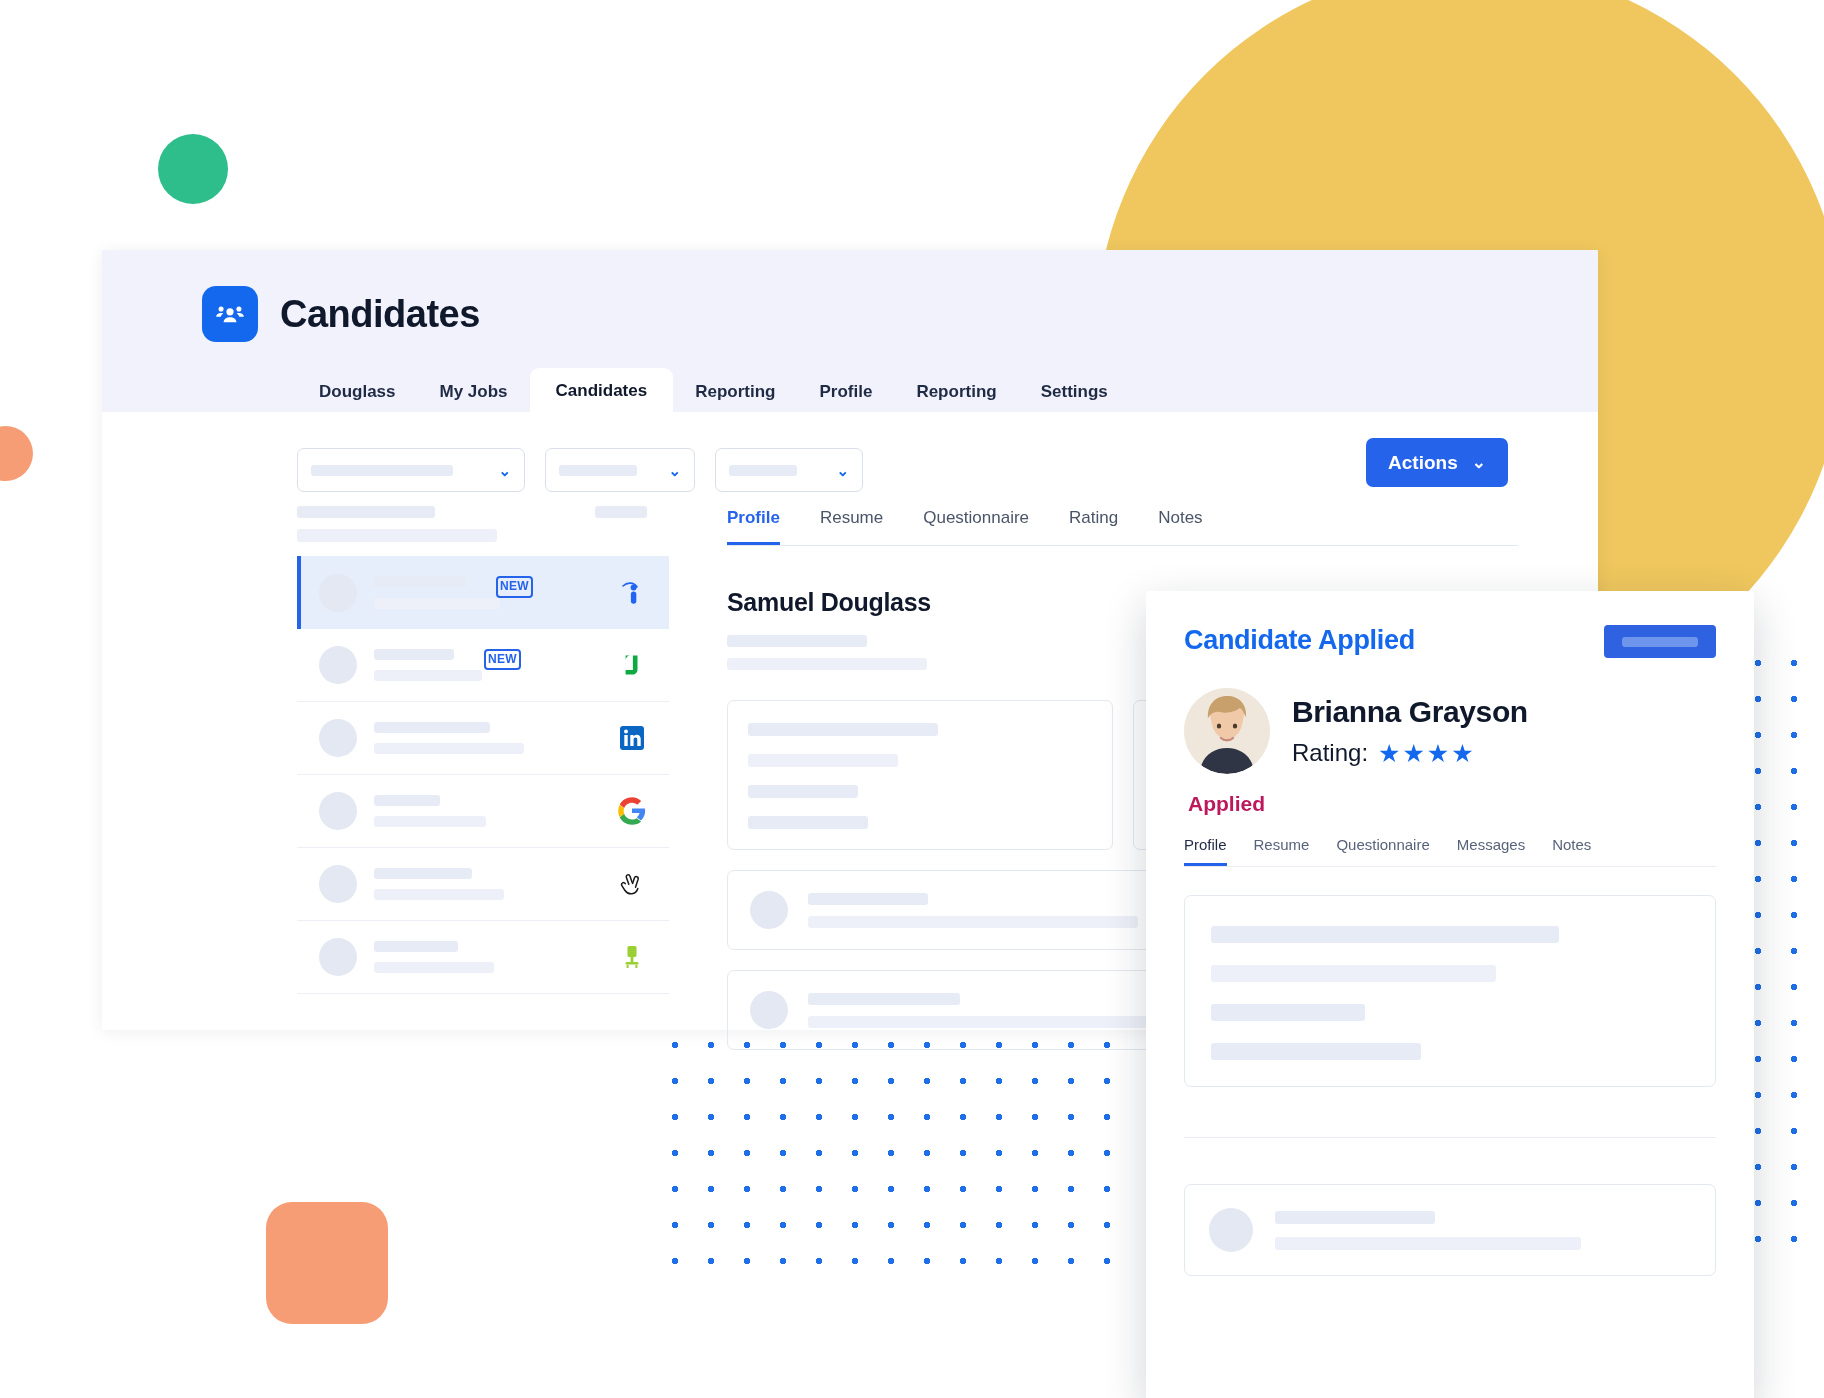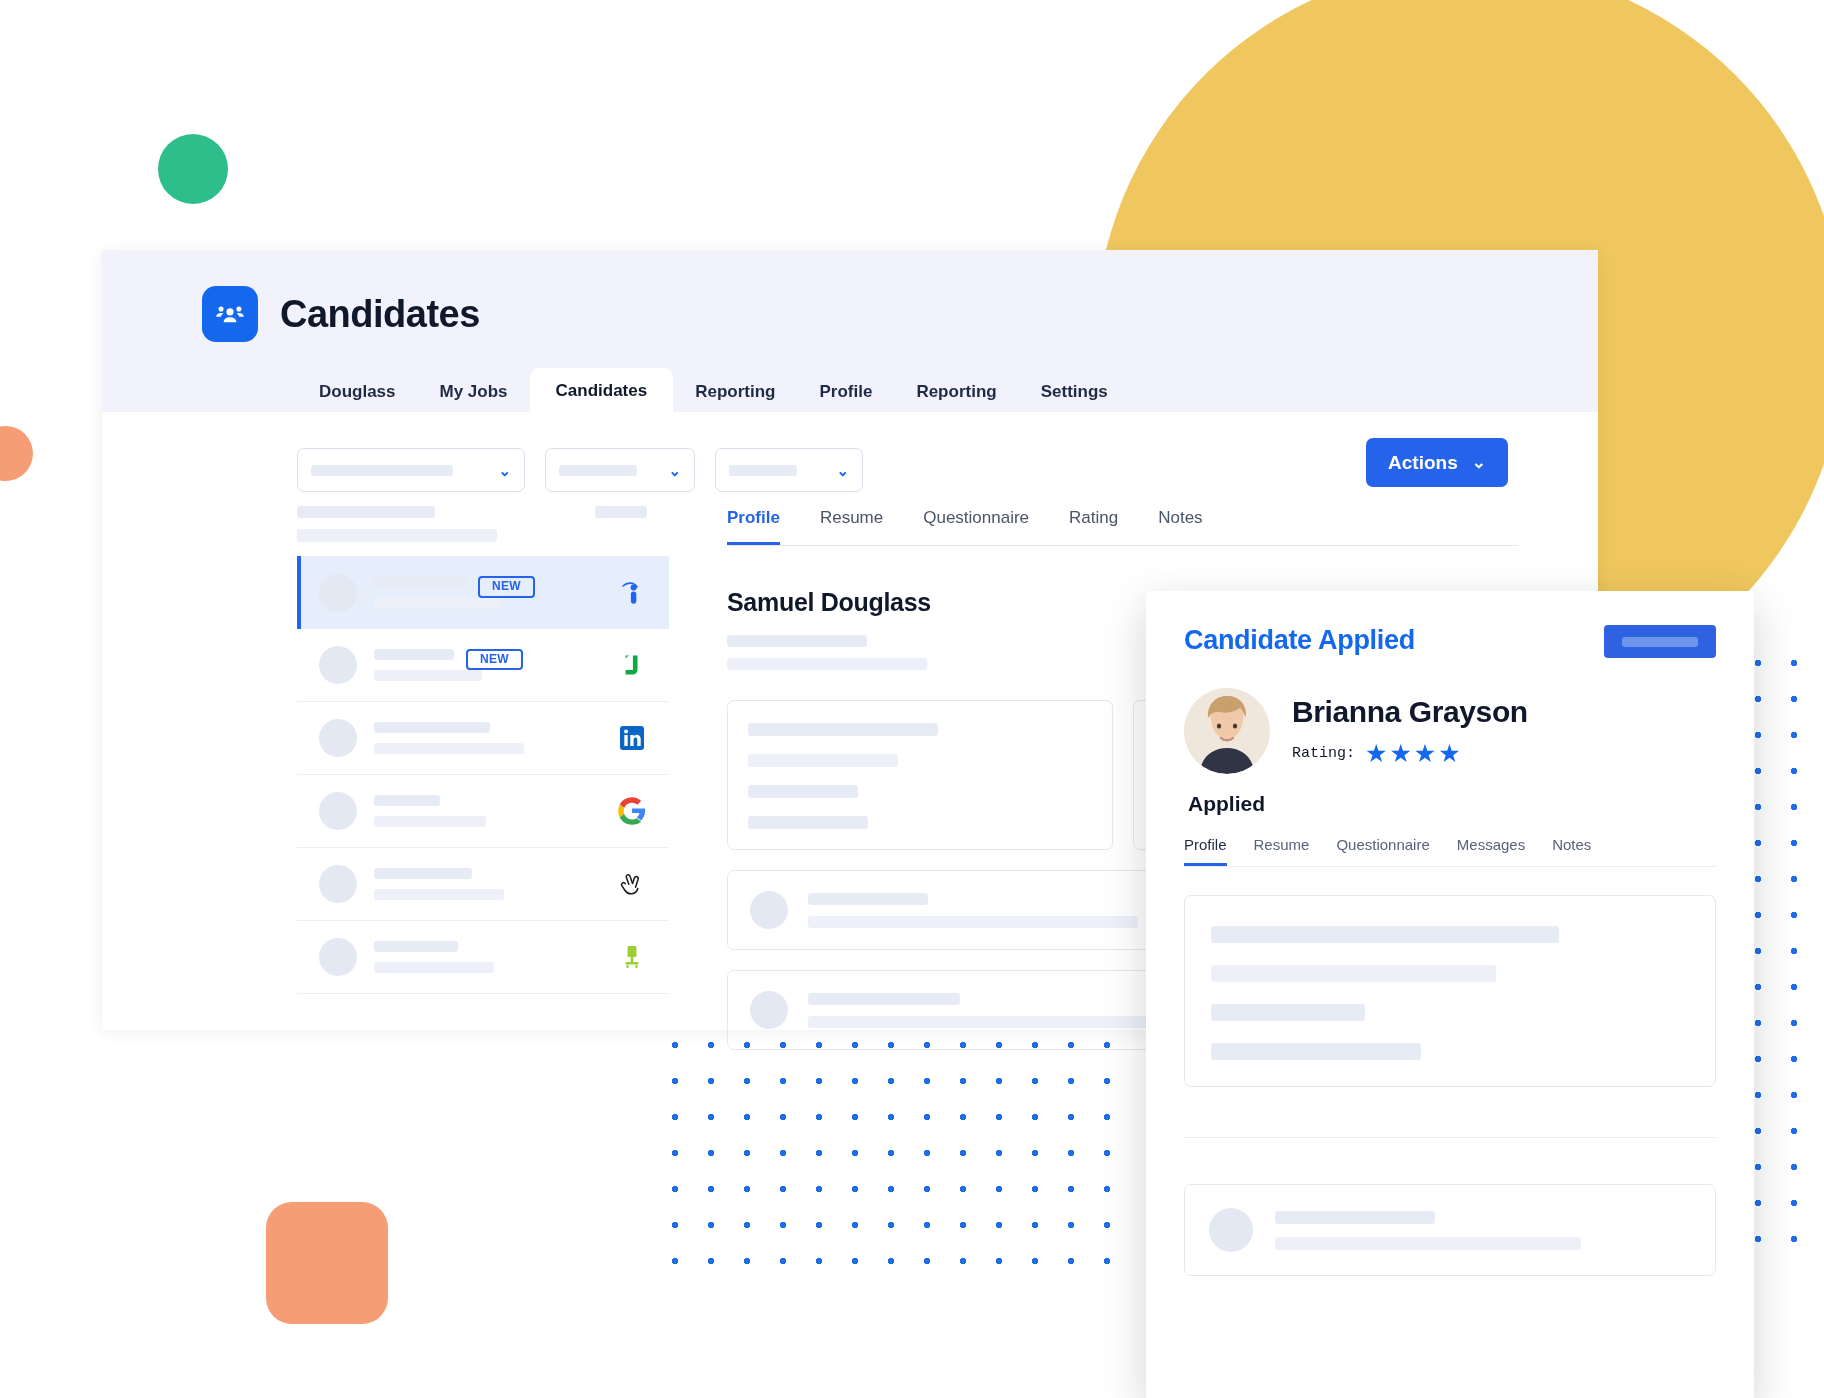--- a/index.html
+++ b/index.html
@@ -114,22 +114,22 @@
   }
   .avatar-sk {
     width: 38px; height: 38px; border-radius: 50%;
     background: #E3E8F3; flex: none;
   }
   .cand-text { margin-left: 17px; flex: 1; }
   .cand-text .sk.l1 { height: 11px; margin-bottom: 10px; }
   .cand-text .sk.l2 { height: 11px; background: #EDF0F8; }
   .badge-new {
     border: 2px solid #2563EB; color: #2563EB; font-size: 12px;
-    font-weight: 700; border-radius: 4px; padding: 2px 12px;
-    margin-left: 12px; line-height: 1.15; letter-spacing: .3px;
+    font-weight: 700; border-radius: 4px; padding: 2px 2px;
+    margin-left: 30px; line-height: 1.15; letter-spacing: .3px;
   }
   .row-top { display: flex; align-items: center; }
   .src-icon { width: 30px; height: 30px; flex: none; margin-right: 22px; }
 
   
   .detail-col { flex: 1; padding-left: 40px; padding-right: 80px; }
   .inner-tabs { display: flex; border-bottom: 1px solid #E4E8F0; }
   .itab {
     font-size: 17px; color: #4A5568; padding: 10px 0 14px 0;
     margin-right: 40px; white-space: nowrap;
@@ -175,24 +175,24 @@
     cursor: pointer;
   }
   .details-btn .sk { width: 76px; height: 10px; background: #6E95EC; }
   .person-row { display: flex; align-items: center; margin-top: 30px; }
   .photo {
     width: 86px; height: 86px; border-radius: 50%; flex: none;
     overflow: hidden; background: #EDE6DC; position: relative;
   }
   .pname { font-size: 30px; font-weight: 700; color: #10182B; letter-spacing: -0.4px; }
   .rating-row { display: flex; align-items: center; margin-top: 10px; }
-  .rating-label { font-size: 15px; color: #10182B; margin-right: 10px; font-family: Liberation Mono, monospace; }
+  .rating-label { font-size: 24px; color: #10182B; margin-right: 10px; }
   .star { color: #1368EE; font-size: 25px; letter-spacing: 2px; }
   .applied {
-    color: #0f172a; font-size: 21px; font-weight: 600; margin: 18px 0 0 4px;
+    color: #be185d; font-size: 21px; font-weight: 600; margin: 18px 0 0 4px;
   }
   .mini-tabs { display: flex; margin-top: 20px; border-bottom: 1px solid #E9ECF3; }
   .mtab {
     font-size: 15px; color: #58637A; padding-bottom: 10px; margin-right: 27px;
     white-space: nowrap;
   }
   .mtab.active { color: #1E2A44; border-bottom: 3px solid #2563EB; }
   .detail-card {
     border: 1px solid #E4E8F0; border-radius: 7px; margin-top: 28px;
     padding: 30px 26px 26px 26px;

